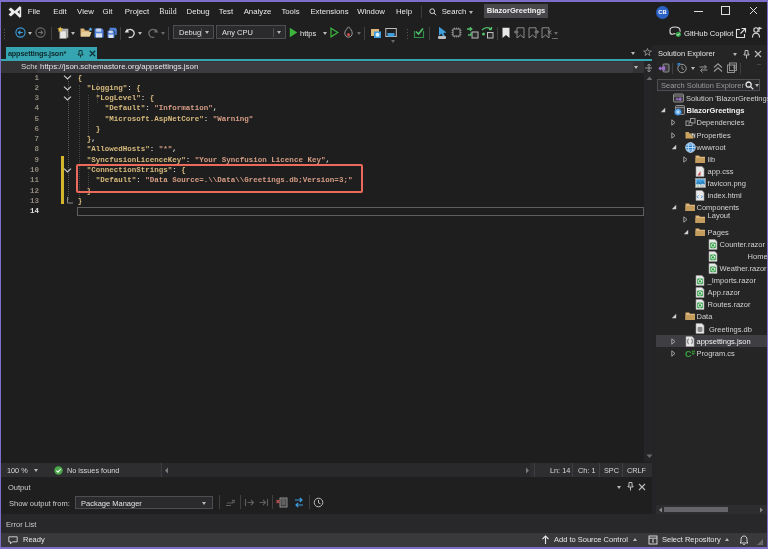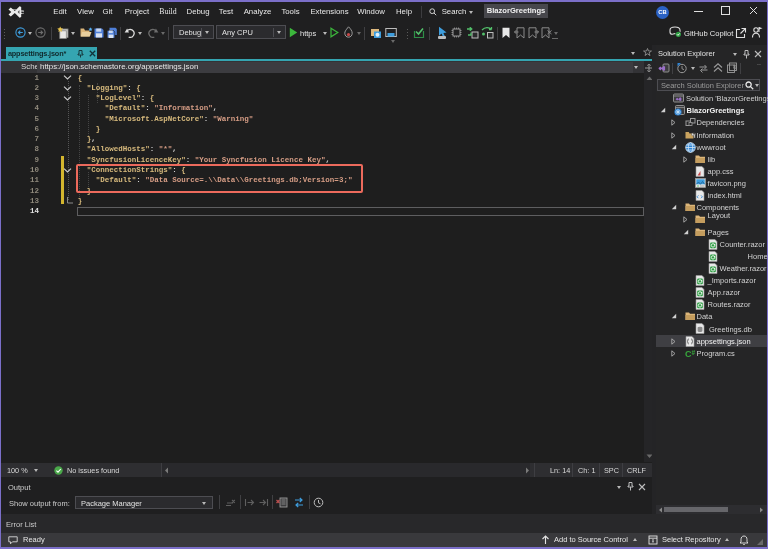--- a/index.html
+++ b/index.html
@@ -45,21 +45,21 @@
 <div id="win">
   <div class="brd-top"></div>
     <div class="brd-left"></div>
     <div class="brd-right"></div>
     <div class="brd-bot"></div>
   <div id="titlebar">
     <svg class="abs" style="left:7px;top:3px;" width="14" height="14" viewBox="0 0 14 14">
       <path fill="#ececec" d="M0.5,4.6 L2.8,2.5 L6.8,6.0 L11.6,1.2 L13.2,1.9 L13.2,12.1 L11.6,12.8 L6.8,8.0 L2.8,11.5 L0.5,9.4 L3.3,7.0 Z"></path>
       <path fill="#1f1f20" d="M9.5,7 L11.6,4.9 L11.6,9.1 Z"></path>
     </svg>
-    <div class="menu" style="left:8px;width:18px;">File</div>
+    <div class="menu" style="left:24px;width:18px;">File</div>
     <div class="menu" style="left:50px;width:18px;">Edit</div>
     <div class="menu" style="left:74px;width:21px;">View</div>
     <div class="menu" style="left:99px;width:15px;">Git</div>
     <div class="menu" style="left:120px;width:32px;">Project</div>
     <div class="menu" style="left:155px;width:24px;font-family:Liberation Serif, serif;">Build</div>
     <div class="menu" style="left:183px;width:28px;">Debug</div>
     <div class="menu" style="left:215px;width:20px;">Test</div>
     <div class="menu" style="left:239px;width:35px;">Analyze</div>
     <div class="menu" style="left:277px;width:25px;">Tools</div>
     <div class="menu" style="left:306px;width:45px;">Extensions</div>
@@ -477,21 +477,21 @@
         <rect x="4" y="5.5" width="3" height="3" fill="#252526" stroke="#9a9a9a" stroke-width="0.8"></rect>
       </svg>
     <span class="abs" style="left:40.5px;top:73.4px;white-space:nowrap;">Dependencies</span>
     <svg class="abs" style="left:15.3px;top:86.6px;" width="5" height="7" viewBox="0 0 5 7">
         <path d="M0.8,0.8 L4,3.5 L0.8,6.2 Z" fill="none" stroke="#adadad" stroke-width="0.9"></path>
       </svg>
     <svg class="abs" style="left:28.5px;top:84.56px;" width="11" height="10" viewBox="0 0 11 10">
         <path d="M0.5,2.5 L0.5,8.5 L8.5,8.5 L8.5,3.5 L4.5,3.5 L3.8,2 L0.5,2 Z" fill="#c9a35f"></path>
         <path d="M6.5,4.5 C6.5,3.5 7.3,2.7 8.3,2.7 L8.3,4.2 L9.8,4.2 L9.8,2.7 C10.6,3.2 10.8,4.4 10.2,5.2 L10.2,8 L8.8,8 L8.8,5.6 C7.6,6 6.5,5.6 6.5,4.5 Z" fill="#d8d8d8" stroke="#3a3a3a" stroke-width="0.4"></path>
       </svg>
-    <span class="abs" style="left:40.5px;top:85.6px;white-space:nowrap;">Information</span>
+    <span class="abs" style="left:40.5px;top:85.6px;white-space:nowrap;">Properties</span>
     <svg class="abs" style="left:15.3px;top:98.7px;" width="6" height="6" viewBox="0 0 6 6">
         <path d="M5.2,0.8 L5.2,5.2 L0.8,5.2 Z" fill="#d0d0d0"></path>
       </svg>
     <svg class="abs" style="left:28.5px;top:96.68px;" width="11" height="11" viewBox="0 0 11 11">
         <circle cx="5.5" cy="5.5" r="4.8" fill="#2f84d4"></circle>
         <circle cx="5.5" cy="5.5" r="4.8" fill="none" stroke="#d5e8f7" stroke-width="0.8"></circle>
         <ellipse cx="5.5" cy="5.5" rx="2.2" ry="4.8" fill="none" stroke="#d5e8f7" stroke-width="0.8"></ellipse>
         <path d="M0.7,5.5 H10.3 M1.5,3 H9.5 M1.5,8 H9.5" stroke="#d5e8f7" stroke-width="0.8"></path>
       </svg>
     <span class="abs" style="left:40.5px;top:97.7px;white-space:nowrap;">wwwroot</span>

